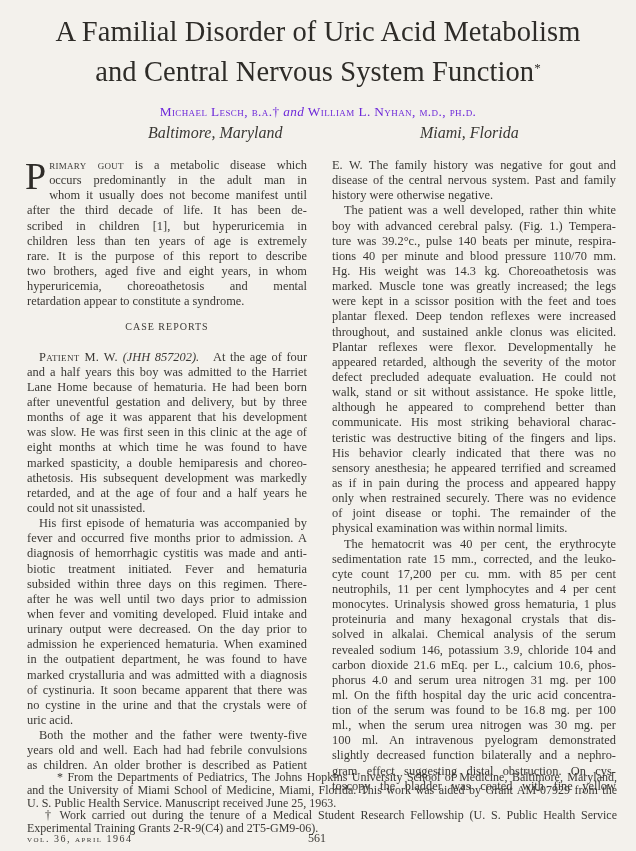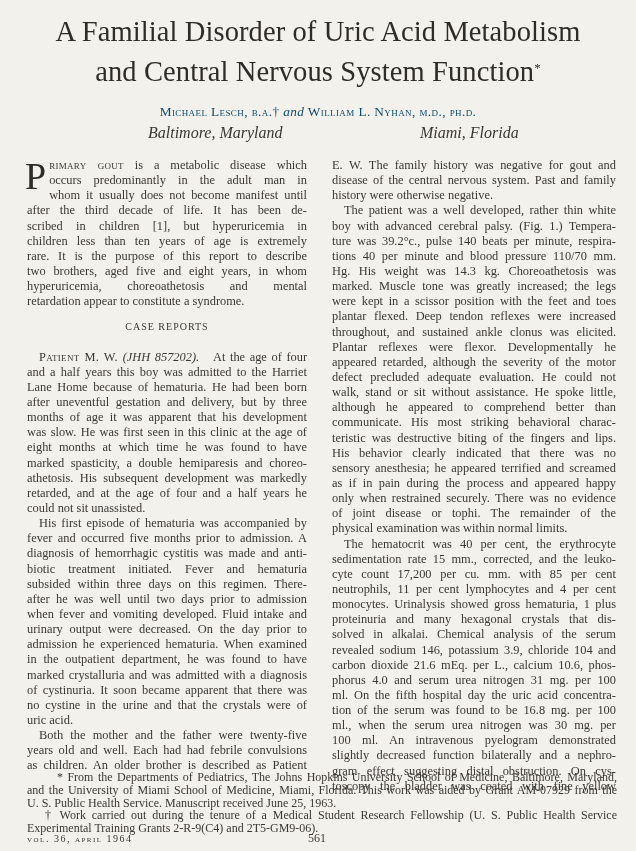--- a/index.html
+++ b/index.html
@@ -29,21 +29,21 @@
     .title .l2 { position: absolute; top: 52px; left: 0; width: 636px; }
     .title sup { font-size: 13px; vertical-align: top; position: relative; top: -4px; }
 
     .authors {
       position: absolute;
       top: 104px;
       left: 0;
       width: 636px;
       text-align: center;
       font-size: 13.3px;
-      color: #0c4a6e;
+      color: #6d28d9;
       font-variant: small-caps;
       letter-spacing: 0.4px;
     }
     .authors i { font-variant: normal; }
     .affil {
       position: absolute;
       top: 124px;
       font-style: italic;
       font-size: 16px;
     }

